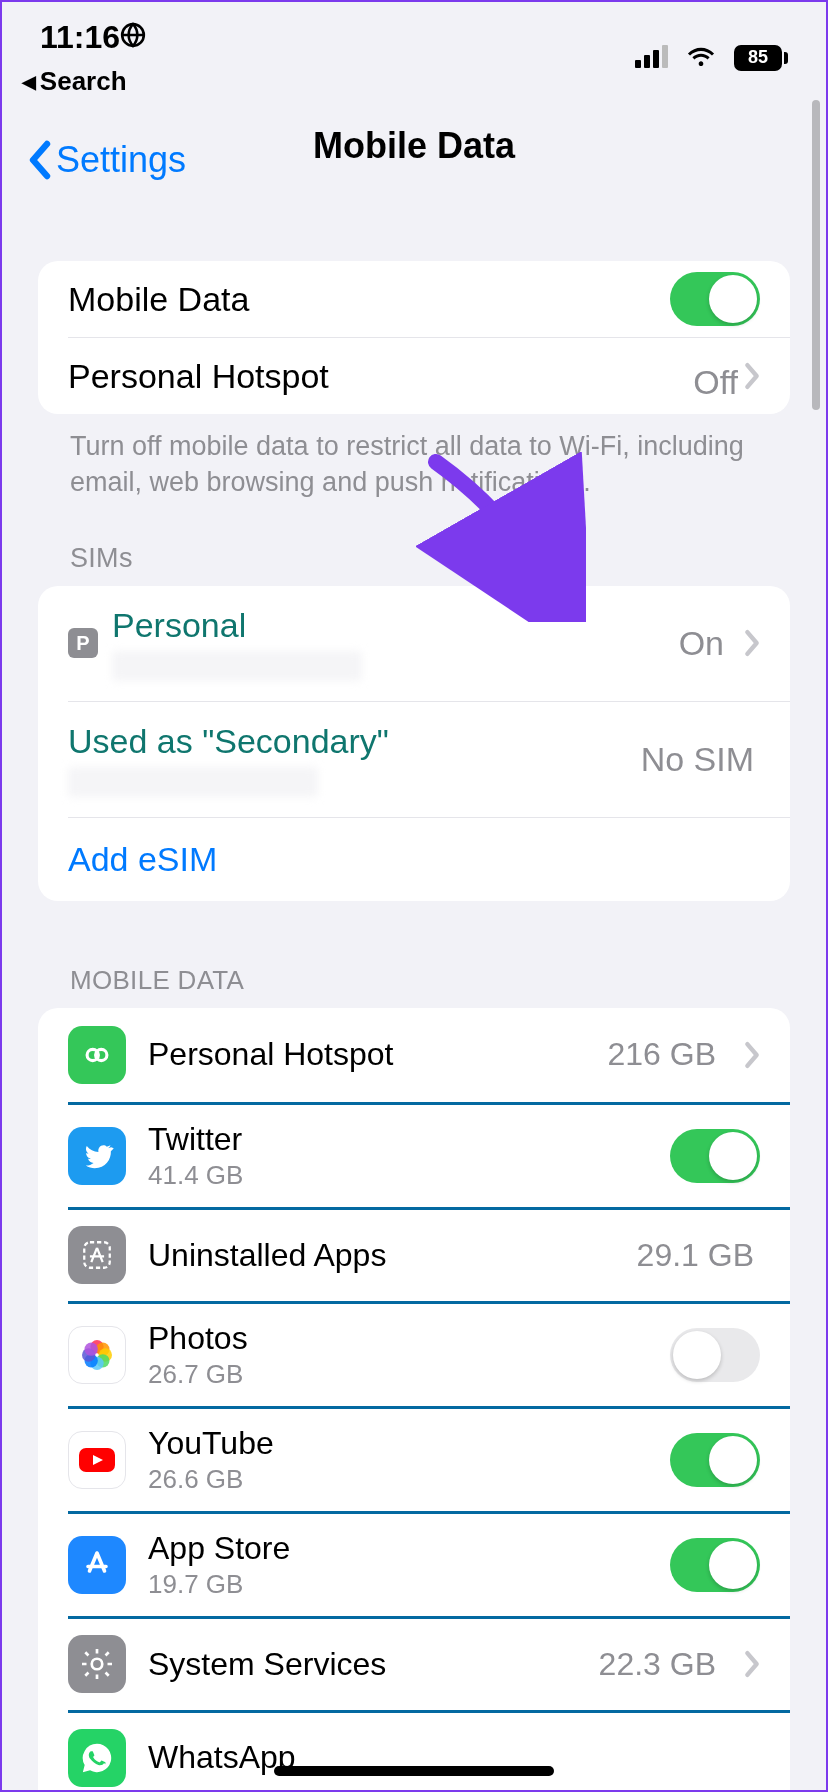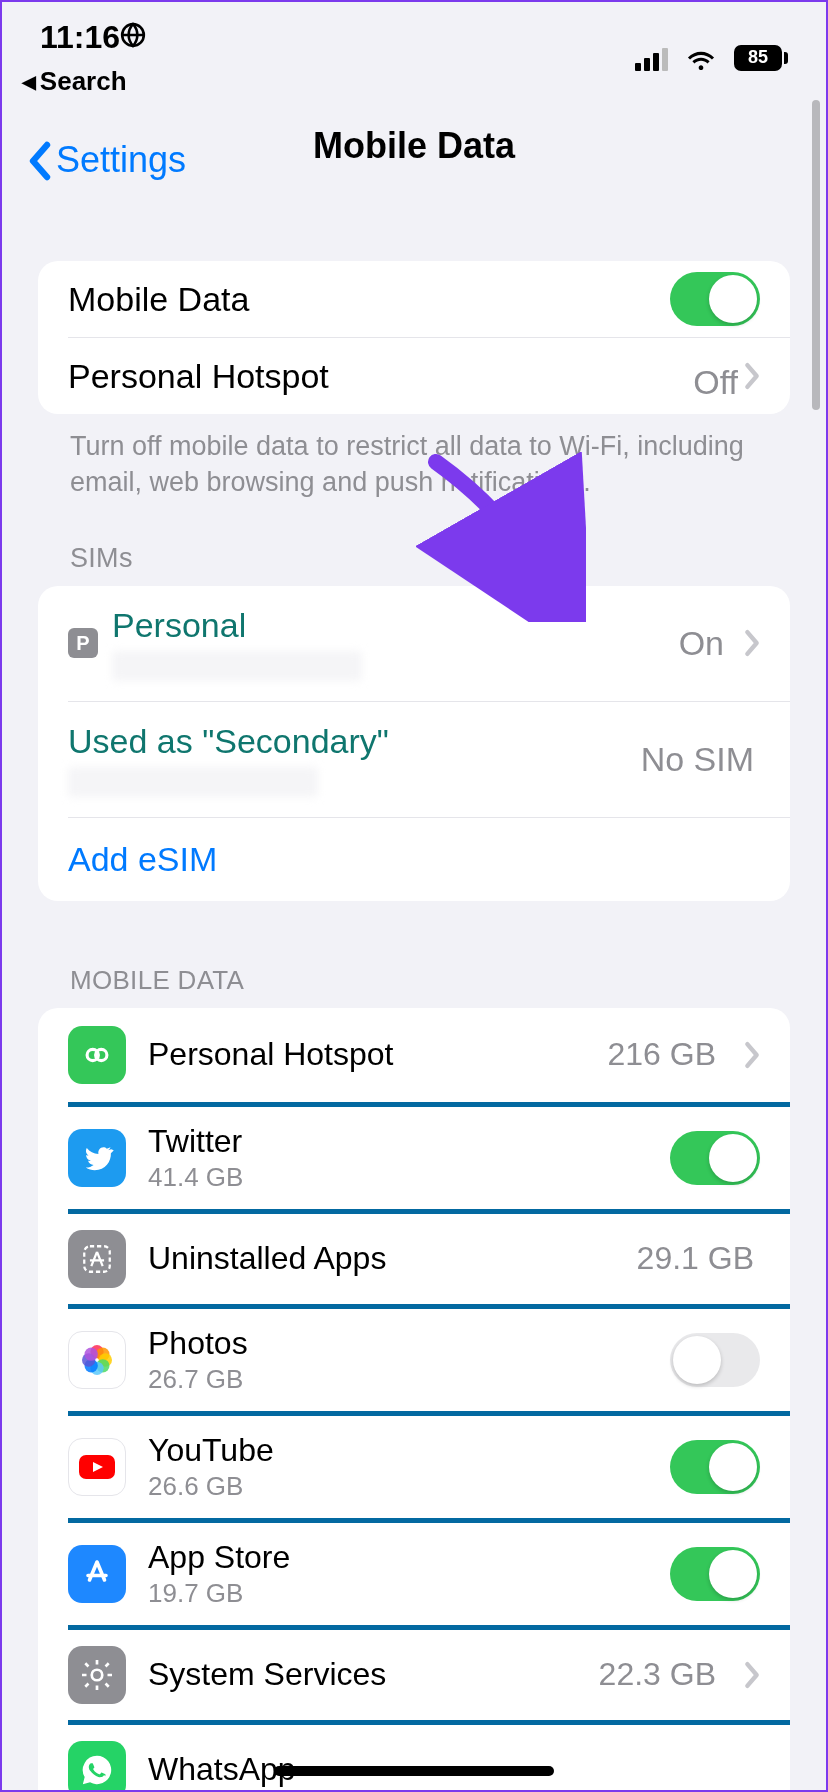--- a/index.html
+++ b/index.html
@@ -1,39 +1,39 @@
 <!DOCTYPE html>
 <html><head>
   <meta charset="utf-8">
   <style>
     * { margin: 0; padding: 0; box-sizing: border-box; font-family: -apple-system, 'Helvetica Neue', Helvetica, Arial, sans-serif; -webkit-font-smoothing: antialiased; }
     body { width: 828px; height: 1792px; background: #f2f2f7; position: relative; overflow: hidden; border: 2px solid #7c3aed; }
 
     
     .status-bar { display: flex; justify-content: space-between; align-items: center; padding: 10px 38px 0 38px; height: 60px; }
     .status-left { display: flex; align-items: flex-end; font-size: 32px; font-weight: 700; }
-    .status-right { display: flex; align-items: flex-end; gap: 19px; margin-top: 41px; }
+    .status-right { display: flex; align-items: flex-start; gap: 19px; margin-top: 41px; }
     .signal-bars { display: flex; align-items: flex-end; gap: 3px; }
     .signal-bars span { width: 6px; background: #000; border-radius: 1px; }
     .signal-bars span:nth-child(1){height:8px;}
     .signal-bars span:nth-child(2){height:13px;}
     .signal-bars span:nth-child(3){height:18px;}
     .signal-bars span:nth-child(4){height:23px; background:#bbb;}
     .wifi { width:28px; height:22px; }
     .battery { display:flex; align-items:center; gap:2px; }
     .battery-body { width: 48px; height: 26px; border: 3px solid #000; border-radius: 7px; display:flex; align-items:center; justify-content:center; font-size:18px; font-weight:800; background:#000; color:#fff; position:relative; }
     .battery-cap { width:4px; height:12px; background:#000; border-radius: 0 3px 3px 0; }
 
     
     .back-search { display:flex; align-items:center; gap:4px; padding: 0 20px; margin-top: 4px; font-size: 26px; font-weight: 600; color:#000; }
     .back-search .tri { font-size:18px; }
 
     
     .nav { display:flex; align-items:center; height: 82px; position:relative; margin-top: 8px; }
-    .nav-back { display:flex; align-items:flex-end; gap:4px; color:#007aff; font-size: 36px; position:absolute; left: 24px; margin-top: 28px; }
+    .nav-back { display:flex; align-items:center; gap:4px; color:#007aff; font-size: 36px; position:absolute; left: 24px; margin-top: 28px; }
     .nav-back svg { width: 26px; height: 40px; }
     .nav-title { width:100%; text-align:center; font-size: 36px; font-weight:700; }
 
     
     .section { margin: 0 36px; }
     .group { background:#fff; border-radius: 20px; overflow:hidden; }
     .row { display:flex; align-items:center; padding: 0 30px; min-height: 76px; position:relative; }
     .group .row:not(:first-child)::before { content:''; position:absolute; left:0; right:0; top:0; }
     .row-label { font-size: 34px; flex:1; color:#000; }
     .row-value { font-size: 34px; color:#8e8e93; margin-right: 6px; margin-top: 12px; }
@@ -61,21 +61,21 @@
     .sim-main { flex:1; display:flex; flex-direction:column; gap:6px; }
     .sim-title { font-size: 34px; color:#0f766e; }
     .sim-sub { height: 30px; background:#f5f5f7; border-radius:4px; width: 250px; filter: blur(4px); }
     .sim-value { font-size: 34px; color:#8e8e93; margin-right: 6px; }
 
     .link-row { padding: 22px 30px; font-size: 34px; color:#007aff; }
 
     
     .app-row { display:flex; align-items:center; padding: 16px 30px 16px 0; margin-left: 30px; min-height: 94px; gap: 22px; }
     .app-row:first-child { margin-left:0; padding-left:30px; }
-    .app-row + .app-row { border-top: 5px solid #0369a1; }
+    .app-row + .app-row { border-top: 3px solid #0369a1; }
     .app-icon { width:58px; height:58px; border-radius:14px; flex-shrink:0; display:flex; align-items:center; justify-content:center; }
     .app-text { flex:1; display:flex; flex-direction:column; gap:2px; }
     .app-name { font-size: 32px; color:#000; }
     .app-size { font-size: 26px; color:#8e8e93; }
     .app-value { font-size: 32px; color:#8e8e93; margin-right:6px; }
 
     
     .arrow-ann { position:absolute; left:414px; top:450px; pointer-events:none; }
 
     

